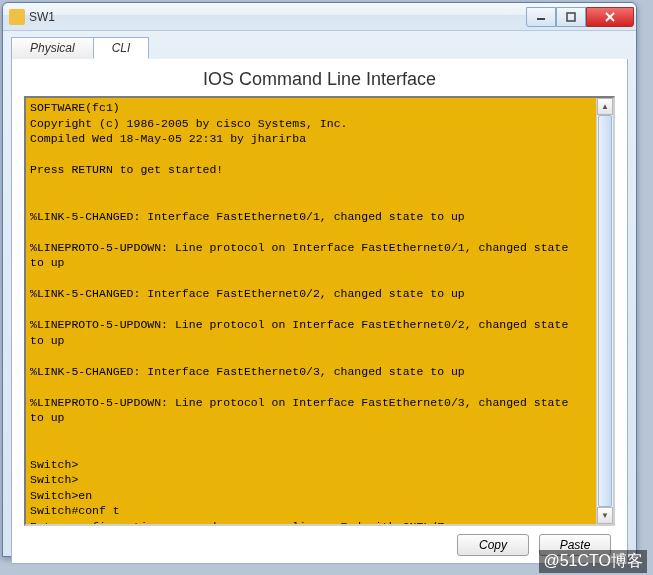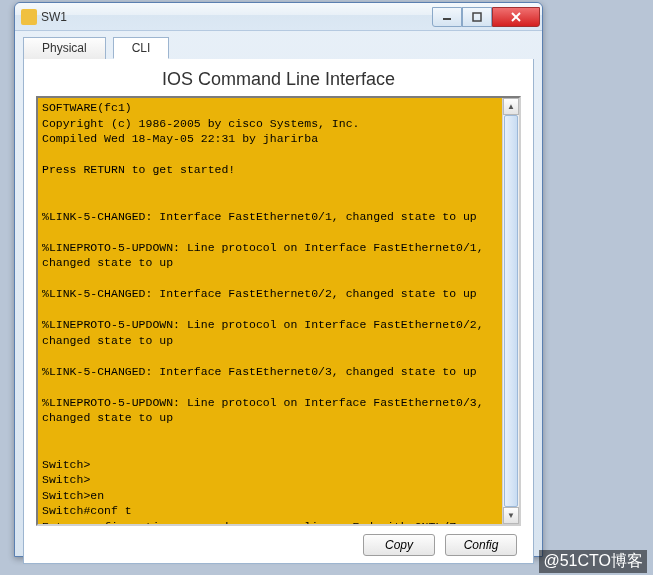--- a/index.html
+++ b/index.html
@@ -9,22 +9,22 @@
       font-size: 12px;
       background: #b8c5d6;
       width: 653px;
       height: 575px;
       overflow: hidden;
       position: relative;
     }
     .window {
       position: absolute;
       top: 2px;
-      left: 14px;
-      width: 529px;
+      left: 2px;
+      width: 635px;
       height: 555px;
       background: linear-gradient(to bottom, #e8f0f8, #d8e4f0);
       border: 1px solid #5a7fb0;
       border-radius: 6px 6px 0 0;
       box-shadow: 0 2px 6px rgba(0,0,0,0.3);
     }
     .titlebar {
       height: 28px;
       background: linear-gradient(to bottom, #f5f9fc 0%, #e8f0f7 45%, #d9e6f2 46%, #dce8f4 100%);
       border-radius: 6px 6px 0 0;
@@ -61,22 +61,23 @@
       background: linear-gradient(to bottom, #f07070, #d42020);
       color: #fff;
       border-color: #a03030;
       border-radius: 0 0 3px 0;
       font-weight: bold;
     }
     .win-btn svg { display: block; }
     .tabs {
       display: flex;
       padding: 6px 8px 0 8px;
-      gap: 8px;
+      gap: 0;
       background: transparent;
+      font-style: italic;
     }
     .tab {
       padding: 3px 18px;
       background: linear-gradient(to bottom, #fdfdfd, #ececec);
       border: 1px solid #9db5d0;
       border-bottom: none;
       margin-right: -1px;
       font-size: 12px;
       color: #333;
       cursor: pointer;
@@ -236,18 +237,18 @@
         <div class="sb-btn">▲</div>
         <div class="sb-track">
           <div class="sb-thumb"></div>
         </div>
         <div class="sb-btn">▼</div>
       </div>
     </div>
 
     <div class="button-row">
       <button class="btn">Copy</button>
-      <button class="btn">Config</button>
+      <button class="btn">Paste</button>
     </div>
   </div>
 </div>
 
 <div class="watermark">@51CTO博客</div>
 
 </body></html>

